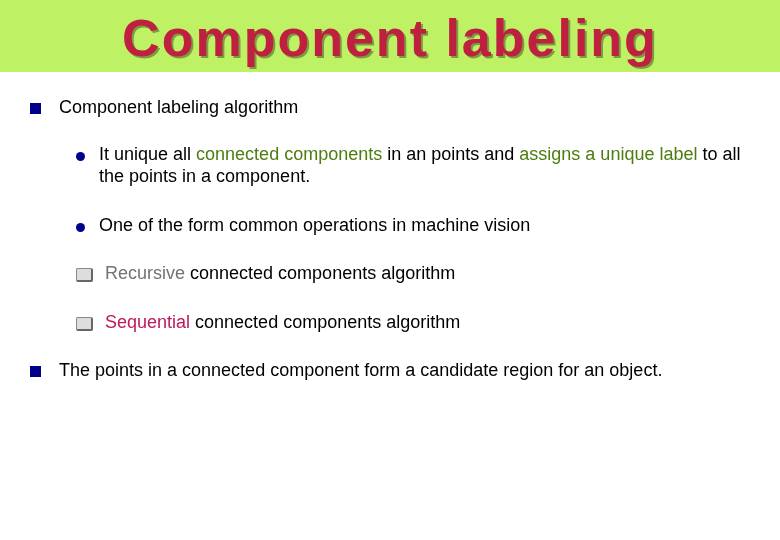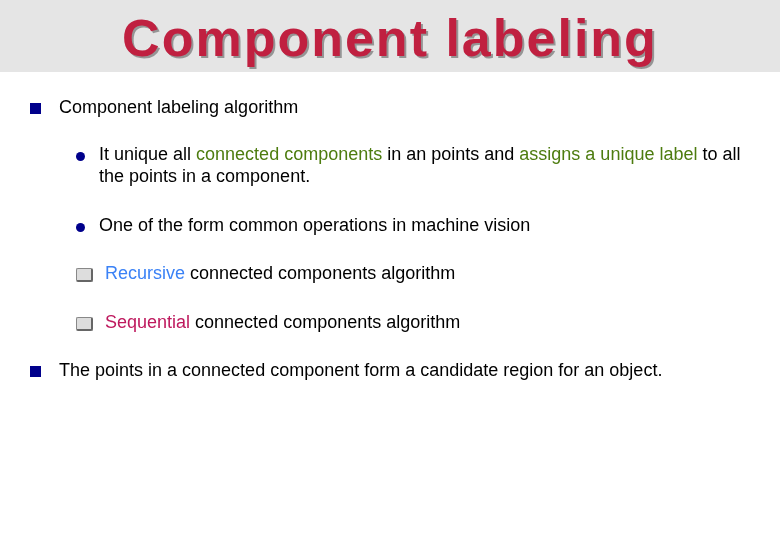--- a/index.html
+++ b/index.html
@@ -5,21 +5,21 @@
   body {
     margin: 0;
     padding: 0;
     width: 780px;
     height: 540px;
     background: #ffffff;
     font-family: Arial, Helvetica, sans-serif;
     overflow: hidden;
   }
   .title-band {
-    background: #e5e5e5;
+    background: #bef264;
     padding: 8px 0 4px 0;
     text-align: center;
   }
   .title-text {
     font-size: 52px;
     font-weight: bold;
     color: #c02040;
     letter-spacing: 2px;
     text-shadow: 2px 2px 0 rgba(0,0,0,0.35);
     position: relative;
@@ -63,21 +63,21 @@
     margin-top: 6px;
     margin-right: 12px;
   }
   .sub-list {
     padding-left: 46px;
   }
   .sub-list .item {
     margin-bottom: 26px;
   }
   .hl-red { color: #4d7c0f; }
-  .hl-blue { color: #3b82f6; }
+  .hl-blue { color: #737373; }
   .hl-purple { color: #be185d; }
   .text { line-height: 1.25; }
 </style>
 </head>
 <body>
 
 <div class="title-band">
   <div class="title-text">Component labeling</div>
 </div>
 

